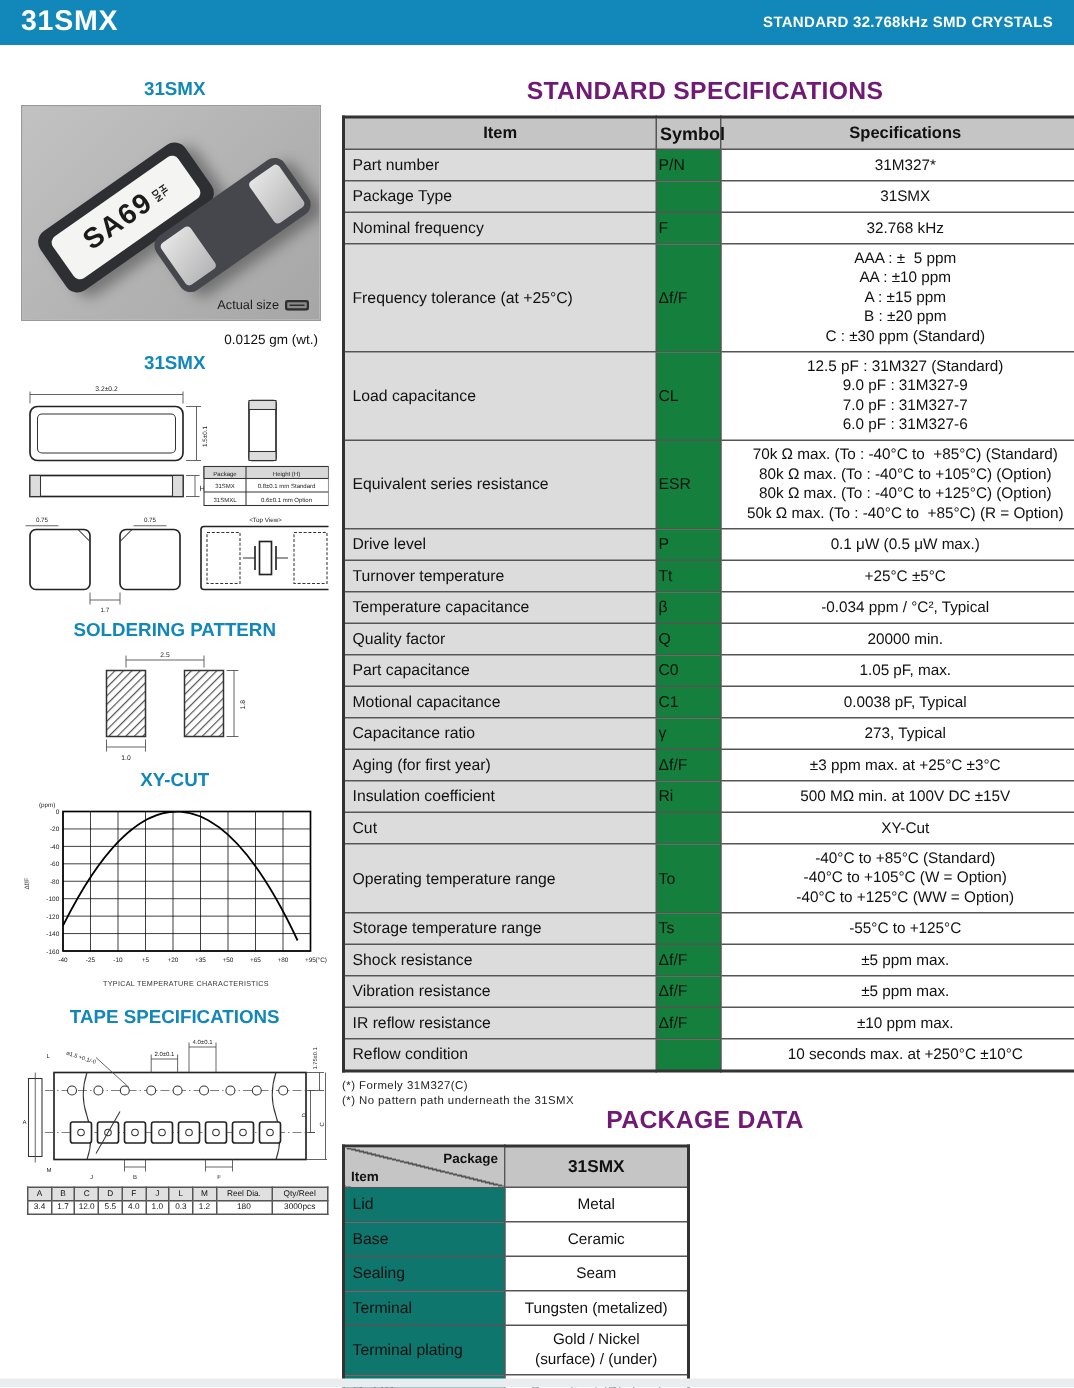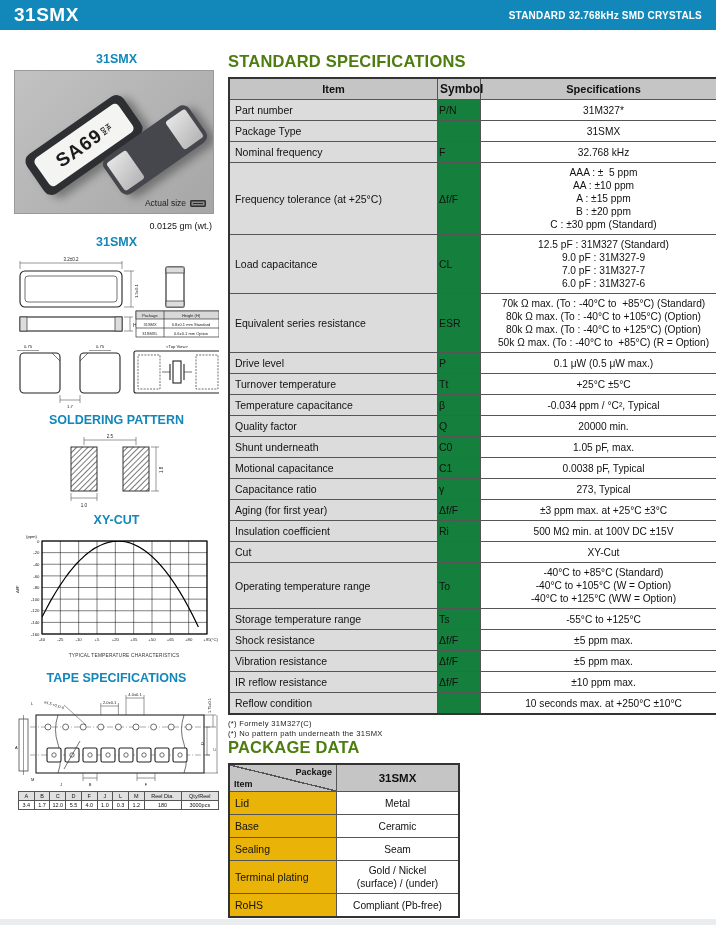--- a/index.html
+++ b/index.html
@@ -6,21 +6,21 @@
   body{width:716px;height:925px;overflow:hidden;position:relative;
        font-family:"Liberation Sans", sans-serif;color:#111;}
   .topbar{position:absolute;left:0;top:0;width:716px;height:30px;background:#1187ba;
           display:flex;align-items:center;justify-content:space-between;box-sizing:border-box;padding:0 14px;}
   .topbar .h-title{color:#fff;font-size:19px;font-weight:bold;letter-spacing:.5px;}
   .topbar .h-sub{color:#fff;font-size:10px;font-weight:bold;letter-spacing:.2px;}
 
   .col-left{position:absolute;left:14px;top:52px;width:205px;}
   .col-right{position:absolute;left:228px;top:52px;width:484px;}
 
-  h2.sec{color:#4d7c0f;font-size:16.5px;font-weight:bold;margin:0 0 6px 0;letter-spacing:.2px;}
+  h2.sec{color:#701a75;font-size:16.5px;font-weight:bold;margin:0 0 6px 0;letter-spacing:.2px;text-align:center;}
   h3.sub{color:#1187ba;font-size:12.5px;font-weight:bold;text-align:center;margin:4px 0 4px 0;}
 
   
   .photo{position:relative;width:198px;height:142px;border:1px solid #9a9a9a;
          background:linear-gradient(135deg,#c2c2c2,#a6a6a6);overflow:hidden;}
   .crystal1{position:absolute;left:10px;top:50px;width:118px;height:48px;background:#2e2f33;
             border-radius:9px;transform:rotate(-35deg);box-shadow:5px 7px 9px rgba(0,0,0,.35);
             display:flex;align-items:center;justify-content:center;}
   .c-label{width:102px;height:34px;background:#f4f4f2;border-radius:5px;display:flex;
            align-items:center;justify-content:center;gap:3px;}
@@ -50,21 +50,21 @@
   .pkg-head{margin-top:9px;}
 
   table.pkg{width:232px;border-collapse:collapse;table-layout:fixed;border:2px solid #333;}
   table.pkg th,table.pkg td{border:1px solid #555;}
   .p-diag{position:relative;width:106px;height:26px;padding:0;
           background:linear-gradient(to top right,#c5c5c5 calc(50% - .7px),#555 calc(50% - .7px),
                      #555 calc(50% + .7px),#c5c5c5 calc(50% + .7px));}
   .diag-top{position:absolute;top:2px;right:4px;font-size:9px;font-weight:bold;}
   .diag-bottom{position:absolute;bottom:2px;left:4px;font-size:9px;font-weight:bold;}
   .p-colhead{background:#c5c5c5;font-size:11.5px;font-weight:bold;}
-  td.p-item{background:#eab308;font-size:10.5px;padding:5px 5px;height:12px;}
+  td.p-item{background:#0f766e;font-size:10.5px;padding:5px 5px;height:12px;}
   td.p-val{text-align:center;padding:3px 2px;}
   .spec-line2{font-size:10.2px;line-height:13px;}
 
   
   table.tape{border-collapse:collapse;margin:2px 0 0 4px;border:1.5px solid #333;}
   table.tape th,table.tape td{border:1px solid #555;font-size:5.5px;text-align:center;padding:1px 0;
                               width:15px;font-weight:normal;}
   table.tape th{background:#e0e0e0;}
   table.tape .wide{width:37px;}
 
@@ -465,21 +465,21 @@
           </td>
         </tr>
         <tr>
           <td class="c-item">Quality factor</td>
           <td class="c-sym">Q</td>
           <td class="c-spec">
             <div class="spec-line">20000 min.</div>
           </td>
         </tr>
         <tr>
-          <td class="c-item">Shunt underneath</td>
+          <td class="c-item">Part capacitance</td>
           <td class="c-sym">C0</td>
           <td class="c-spec">
             <div class="spec-line">1.05 pF, max.</div>
           </td>
         </tr>
         <tr>
           <td class="c-item">Motional capacitance</td>
           <td class="c-sym">C1</td>
           <td class="c-spec">
             <div class="spec-line">0.0038 pF, Typical</div>
@@ -590,20 +590,26 @@
             <div class="spec-line2">Ceramic</div>
           </td>
         </tr>
         <tr>
           <td class="p-item">Sealing</td>
           <td class="p-val">
             <div class="spec-line2">Seam</div>
           </td>
         </tr>
         <tr>
+          <td class="p-item">Terminal</td>
+          <td class="p-val">
+            <div class="spec-line2">Tungsten (metalized)</div>
+          </td>
+        </tr>
+        <tr>
           <td class="p-item">Terminal plating</td>
           <td class="p-val">
             <div class="spec-line2">Gold / Nickel</div>
             <div class="spec-line2">(surface) / (under)</div>
           </td>
         </tr>
         <tr>
           <td class="p-item">RoHS</td>
           <td class="p-val">
             <div class="spec-line2">Compliant (Pb-free)</div>

